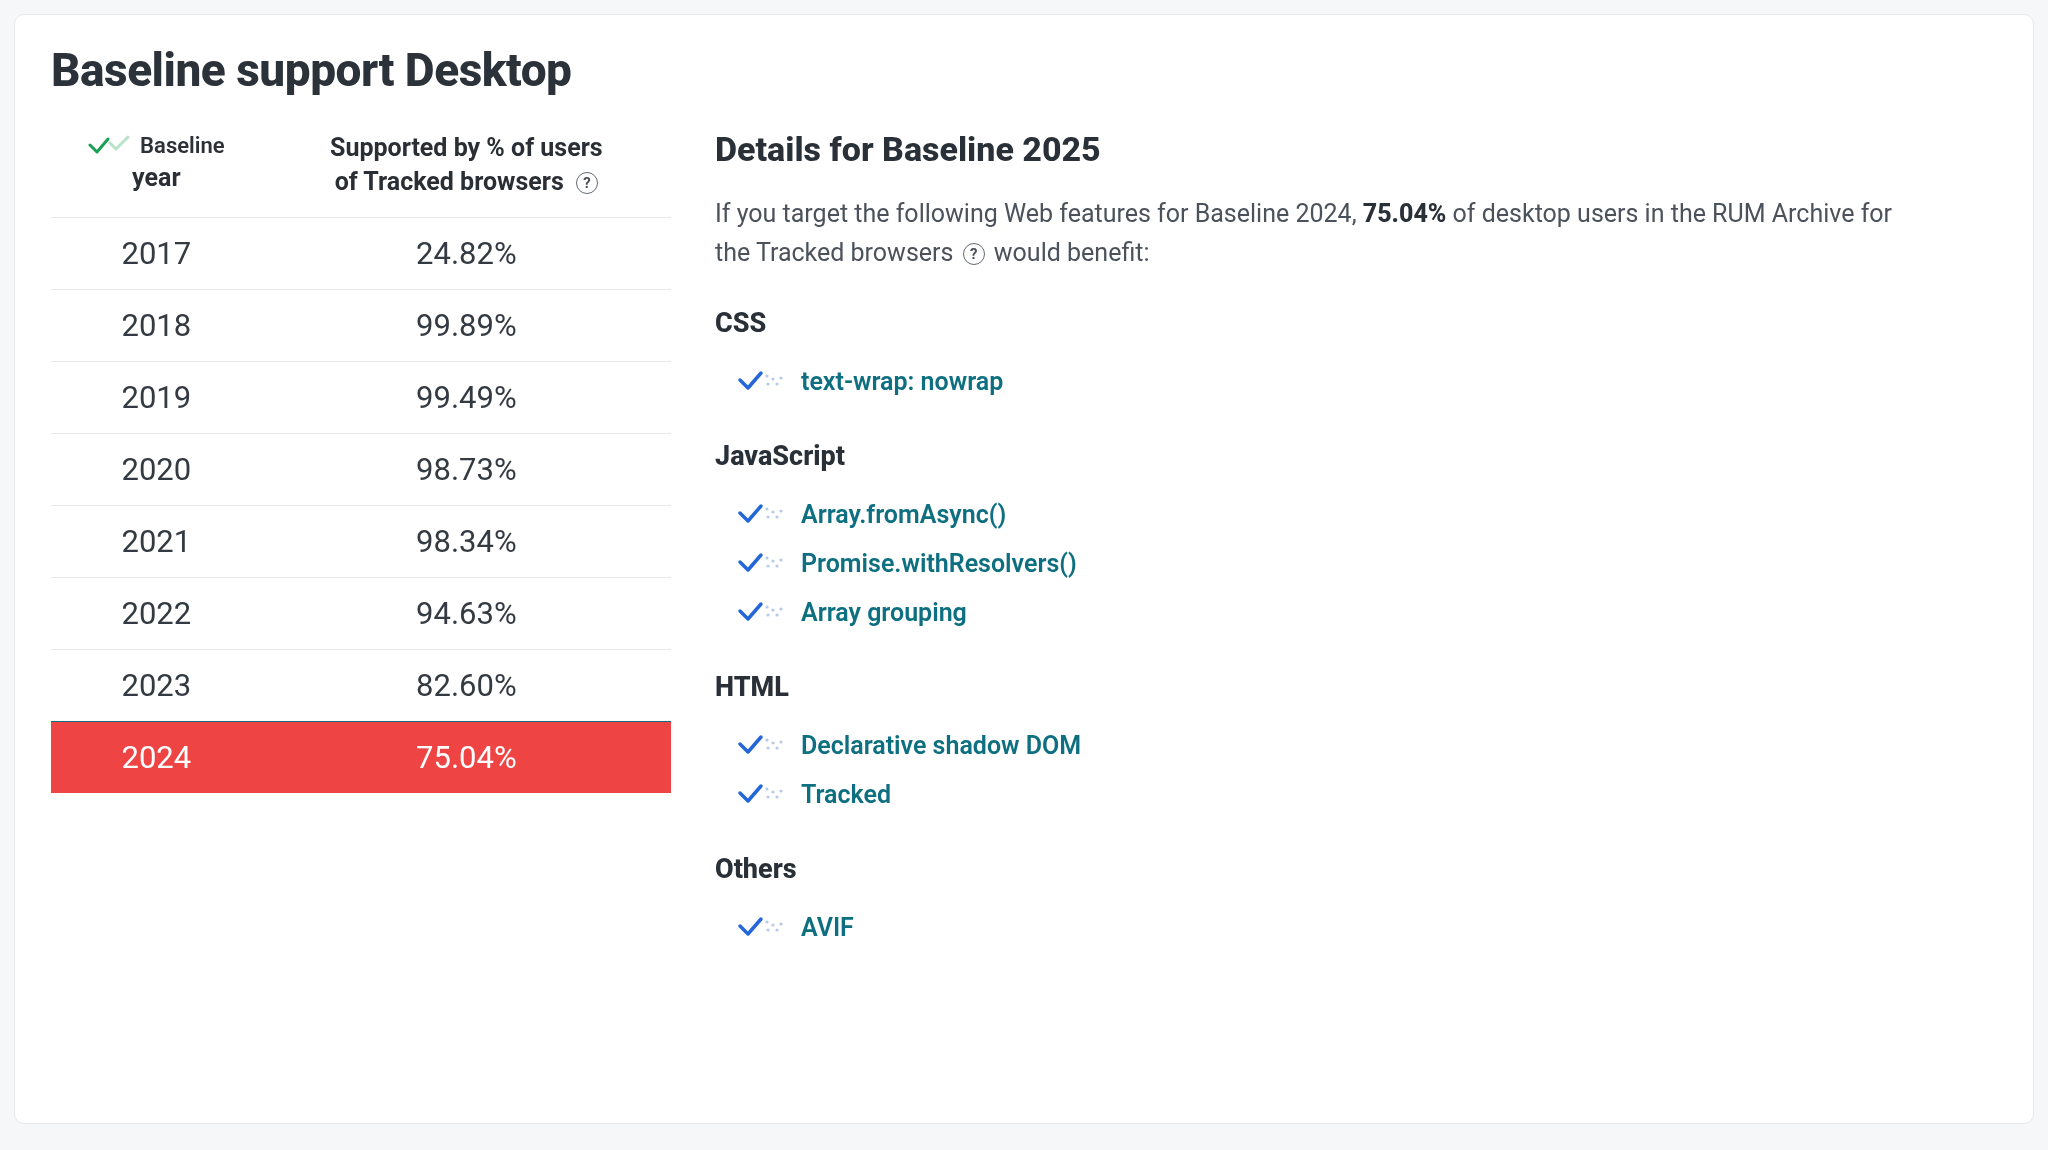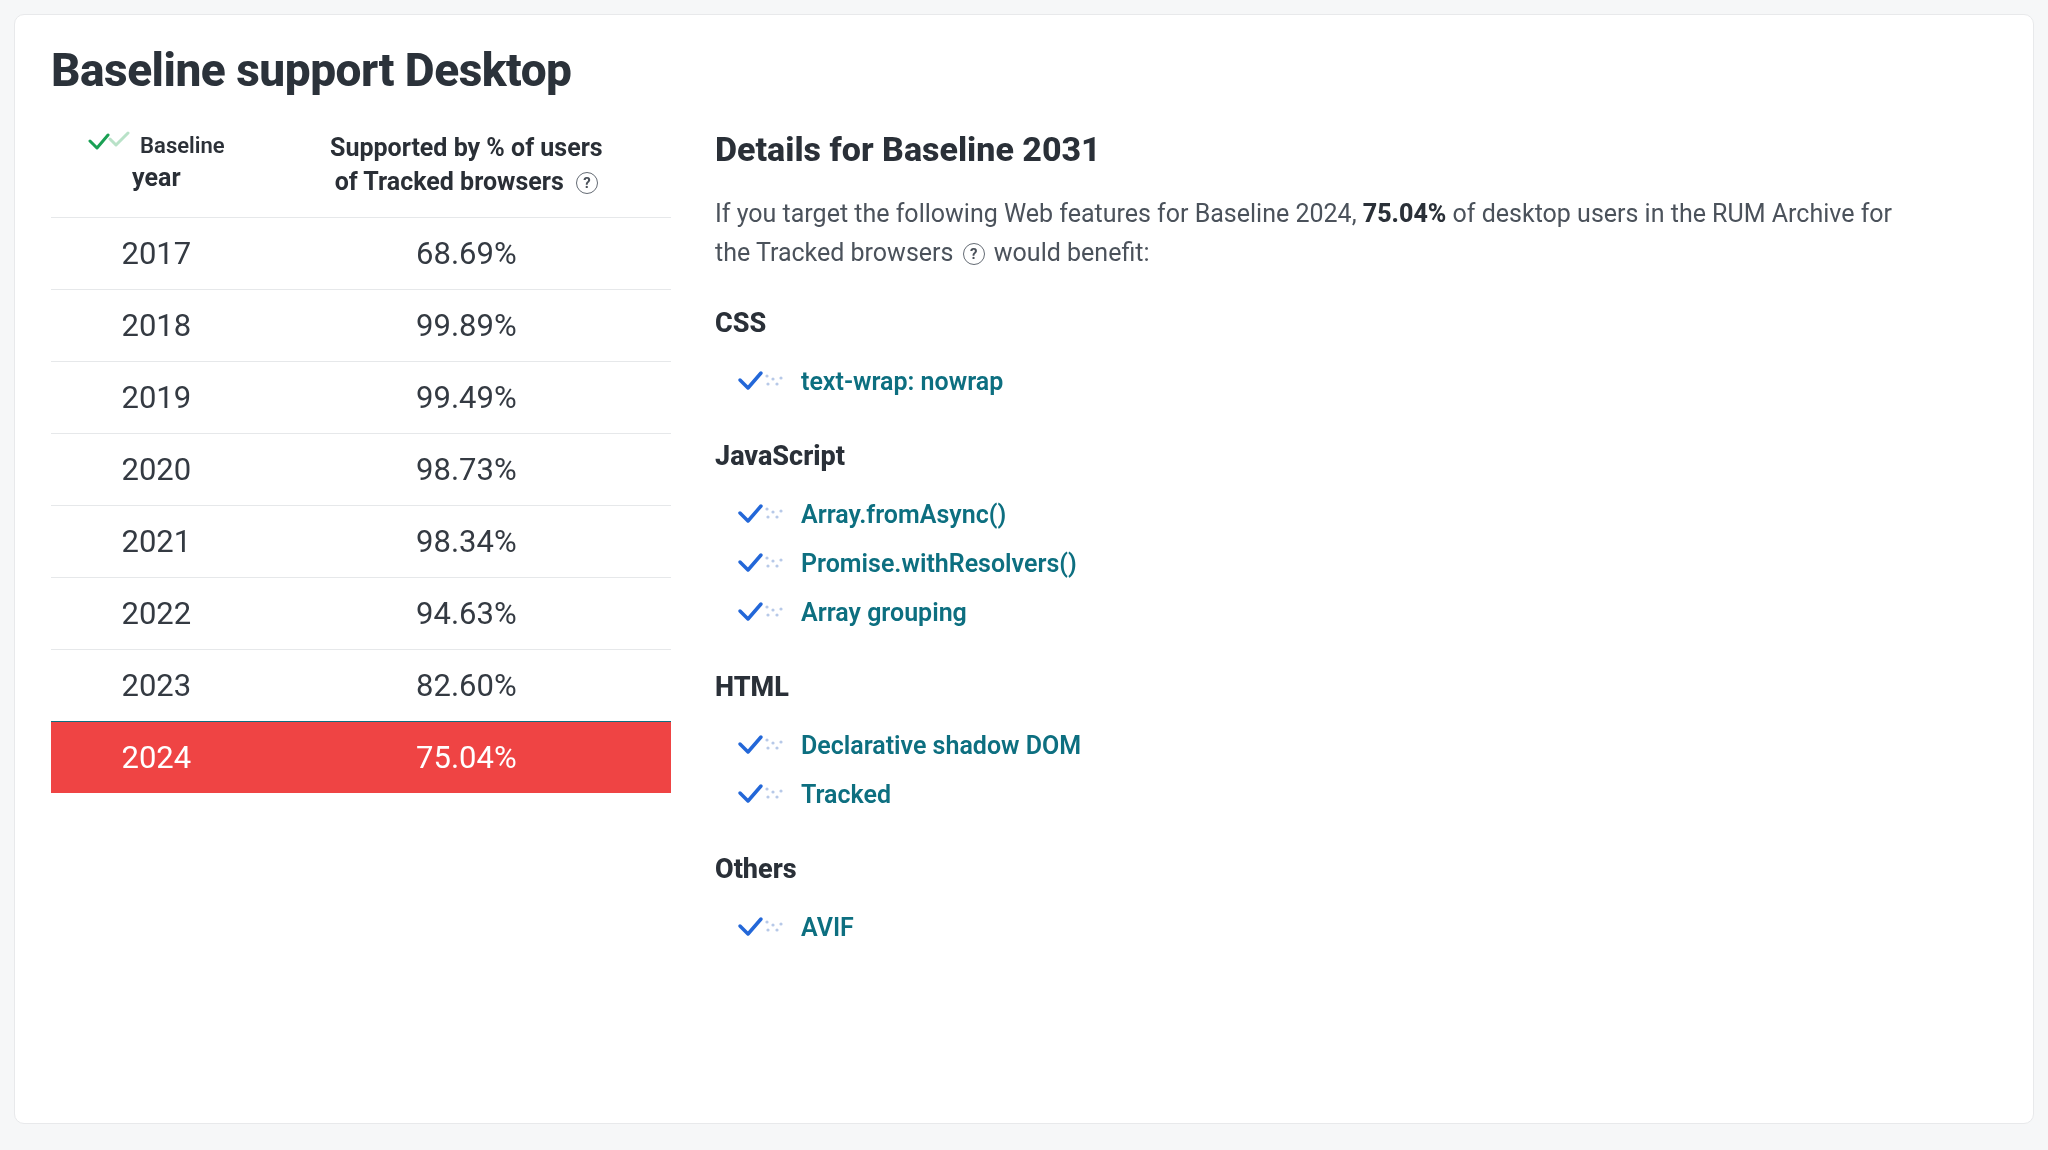--- a/index.html
+++ b/index.html
@@ -85,21 +85,21 @@
   table.support tbody tr.selected td {
     background: #ef4444;
     color: #ffffff;
   }
   table.support tbody tr.selected {
     border-top: 1px solid #0d6f80;
   }
   
   .baseline-logo {
     display: inline-flex;
-    align-items: flex-start;
+    align-items: center;
     gap: 8px;
     font-weight: 600;
     font-size: 22px;
     color: #2c3138;
   }
   .baseline-logo svg { display: block; }
   
   h2.details-title {
     font-size: 34px;
     font-weight: 800;
@@ -182,21 +182,21 @@
                   <span>of Tracked browsers</span>
                   <span class="help">?</span>
                 </span>
               </div>
             </th>
           </tr>
         </thead>
         <tbody id="support-tbody">
             <tr>
               <td>2017</td>
-              <td>68.69%</td>
+              <td>24.82%</td>
             </tr>
             <tr>
               <td>2018</td>
               <td>99.89%</td>
             </tr>
             <tr>
               <td>2019</td>
               <td>99.49%</td>
             </tr>
             <tr>
@@ -217,21 +217,21 @@
             </tr>
             <tr class="selected">
               <td>2024</td>
               <td>75.04%</td>
             </tr>
           </tbody>
       </table>
     </div>
 
     <div class="right">
-      <h2 class="details-title">Details for Baseline 2031</h2>
+      <h2 class="details-title">Details for Baseline 2025</h2>
       <p class="details-desc">
         <span>If you target the following Web features for Baseline 2024, </span><strong>75.04%</strong><span> of desktop users in the RUM Archive for the Tracked browsers </span><span class="help-inline">?</span><span> would benefit:</span>
       </p>
       <div id="feature-categories">
           <h3 class="cat">CSS</h3>
           <ul class="feat">
             <li>
               <svg class="feat-icon" viewBox="0 0 48 26">
                 <polyline points="3,12 11,20 24,5" fill="none" stroke="#2367d8" stroke-width="3.5" stroke-linecap="round" stroke-linejoin="round"></polyline>
                 <circle cx="30" cy="8" r="1.6" fill="#b7c9e8"></circle>

